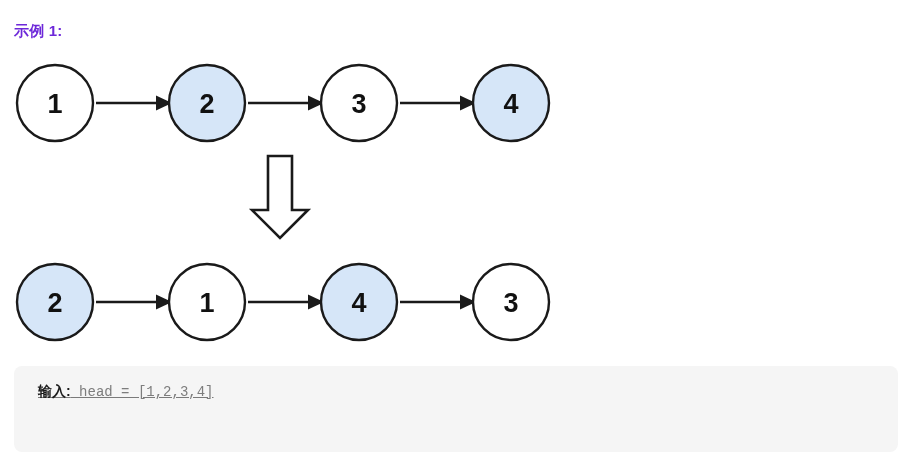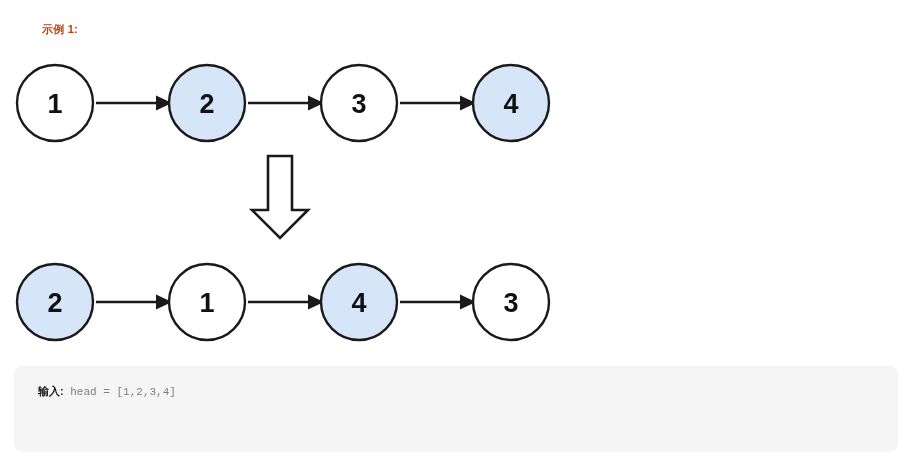--- a/index.html
+++ b/index.html
@@ -16,26 +16,25 @@
   }
   .page {
     position: absolute;
     inset: 0;
   }
   
   .example-title {
     position: absolute;
     left: 14px;
     top: 22px;
-    font-size: 11px;
+    font-size: 15px;
     font-weight: bold;
-    color: #c2410c;
+    color: #6d28d9;
     letter-spacing: 0.2px;
     white-space: nowrap;
-    margin-left: 28px;
   }
   
   .diagram {
     position: absolute;
     left: 0;
     top: 52px;
     width: 905px;
     height: 310px;
   }
   .diagram svg {
@@ -74,24 +73,25 @@
     top: 366px;
     width: 884px;
     height: 86px;
     box-sizing: border-box;
     background: #f5f5f5;
     border-radius: 8px;
     padding: 14px 0 0 24px;
   }
   .code-line {
     font-family: "Liberation Mono", monospace;
-    font-size: 11px;
+    font-size: 14px;
     line-height: 22px;
     color: #7a7a7a;
     white-space: pre;
+    text-decoration: underline;
   }
   .code-key {
     font-family: "Liberation Sans", sans-serif;
     font-weight: bold;
     color: #1a1a1a;
   }
   .code-val {
     color: #7d7d7d;
   }
 </style>

